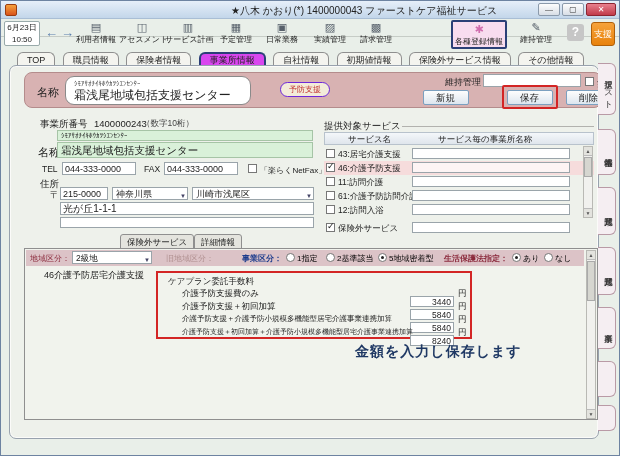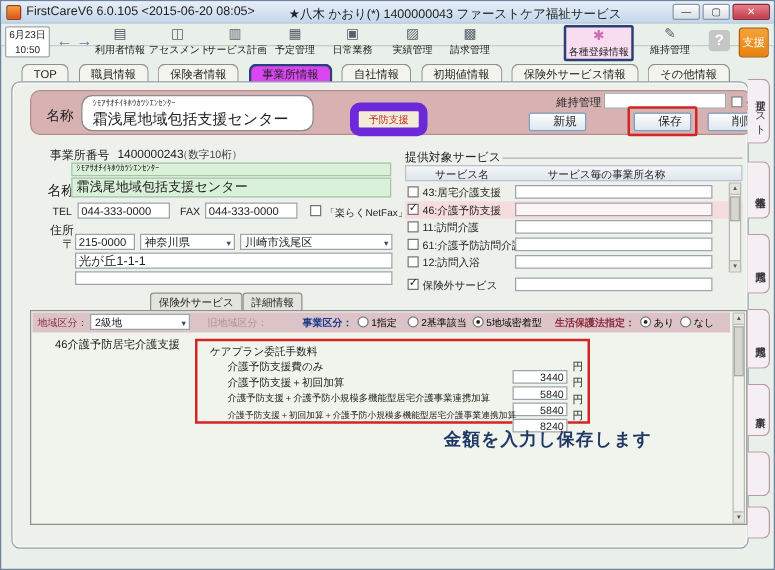--- a/index.html
+++ b/index.html
@@ -46,29 +46,29 @@
     border:1px solid #98a2ae; border-radius:7px; box-shadow:inset 0 0 0 1px #fbfbf9; }
 
   
   .band { position:absolute; left:14px; top:6px; width:578px; height:36px; background:#d8b2b2;
     border:1px solid #b48c8c; border-radius:8px; }
   .band .namelbl { position:absolute; left:12px; top:12px; font-size:11px; color:#222; }
   .nameinput { position:absolute; left:40px; top:3px; width:186px; height:29px; background:#fff;
     border:1px solid #8a8a8a; border-radius:9px; padding:2px 8px; overflow:hidden; }
   .nameinput .furi { display:block; font-size:7px; line-height:9px; color:#444; white-space:nowrap; }
   .nameinput .nm { display:block; font-size:12px; line-height:14px; color:#222; white-space:nowrap; }
-  .badge { position:absolute; left:255px; top:9px; padding:1px 8px; background:#f3ecd9; border:7px solid #6d28d9;
+  .badge { position:absolute; left:255px; top:9px; padding:1px 8px; background:#f3ecd9; border:1px solid #6d28d9;
     border-radius:8px; font-size:8px; color:#c03030; white-space:nowrap; }
   .invlbl { position:absolute; left:420px; top:3px; font-size:9px; color:#222; }
   .invinp { position:absolute; left:458px; top:1px; width:98px; height:12px; }
   .chk { width:9px; height:9px; background:#fff; border:1px solid #777; display:inline-block; position:absolute; }
   .chk.checked::after { content:"✓"; position:absolute; left:0px; top:-3px; font-size:9px; color:#222; }
   .slbl { font-size:9px; color:#222; position:absolute; white-space:nowrap; }
   .btn3d { position:absolute; height:15px; background:linear-gradient(#fdfdfd,#dde6ef); border:1px solid #7ba0c0;
-    border-radius:2px; font-size:9.5px; text-align:center; line-height:13px; color:#222;padding-left:12px; }
+    border-radius:2px; font-size:9.5px; line-height:13px; color:#222;padding-left:12px; }
   .redbox { position:absolute; border:2px solid #d32525; }
 
   
   .inp { position:absolute; background:#fff; border:1px solid #9aa4aa; font-family:inherit;
     font-size:9px; color:#222; padding:0 2px; height:13px; }
   .greenfield { position:absolute; background:#d9f1d9; border:1px solid #a6c4a6; font-size:10px;
     color:#222; padding:0 3px; white-space:nowrap; overflow:hidden; }
   .sel { position:absolute; background:#fff; border:1px solid #9aa4aa; height:13px; font-size:9px;
     color:#222; padding:0 12px 0 3px; white-space:nowrap; }
   .sel::after { content:"▼"; position:absolute; right:1px; top:2px; font-size:6px; color:#446; }
@@ -111,21 +111,20 @@
     border-radius:0 6px 6px 0; writing-mode:vertical-rl; text-orientation:upright; font-size:8.5px; color:#333;
     text-align:center; padding:4px 0; }
 </style>
 </head>
 <body>
 
 <div class="win">
 
   <div class="titlebar">
     <span class="app-icon"></span>
-    <span class="title-left">FirstCareV6 6.0.105 &lt;2015-06-20 08:05&gt;</span>
     <span class="title-center">★八木 かおり(*) 1400000043 ファーストケア福祉サービス</span>
     <span class="win-controls">
       <span class="wbtn">—</span>
       <span class="wbtn">▢</span>
       <span class="wbtn close">✕</span>
     </span>
   </div>
 
   <div class="toolbar">
     <div class="datebox">

